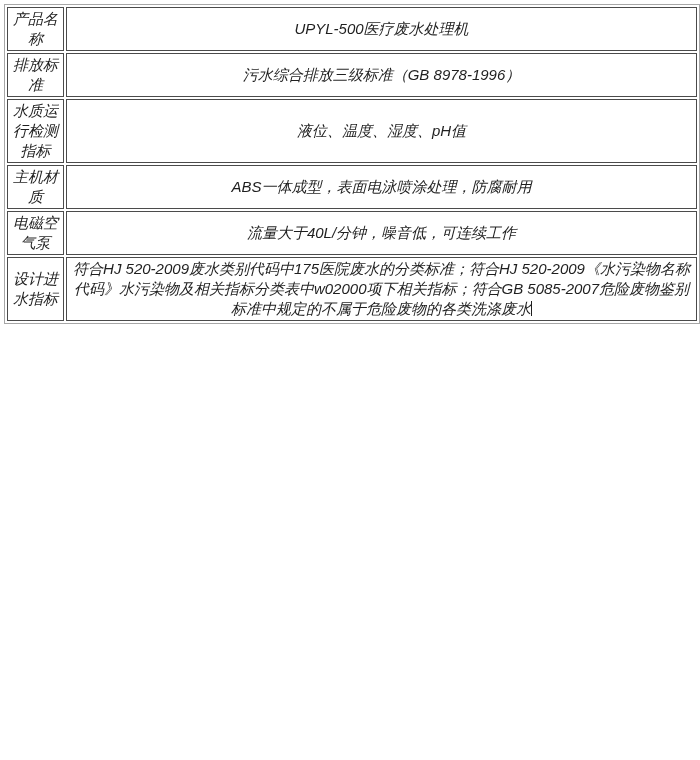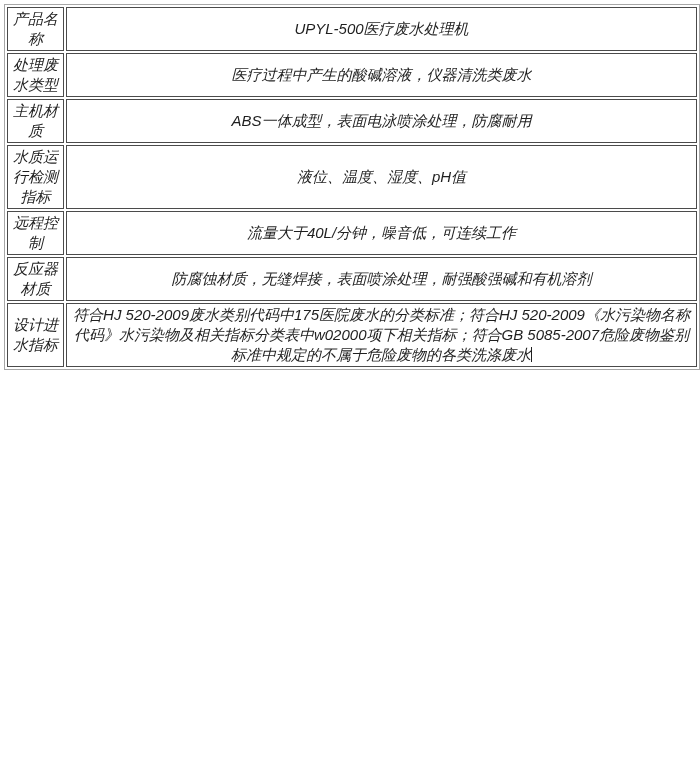--- a/index.html
+++ b/index.html
@@ -57,38 +57,34 @@
     <colgroup>
       <col class="col-label">
       <col class="col-value">
     </colgroup>
     <tbody>
       <tr>
         <td class="label-cell">产品名称</td>
         <td class="value-cell">UPYL-500医疗废水处理机</td>
       </tr>
       <tr>
-        <td class="label-cell">处理废水类型</td>
-        <td class="value-cell">医疗过程中产生的酸碱溶液，仪器清洗类废水</td>
+        <td class="label-cell">排放标准</td>
+        <td class="value-cell">污水综合排放三级标准（GB 8978-1996）</td>
+      </tr>
+      <tr>
+        <td class="label-cell">水质运行检测指标</td>
+        <td class="value-cell">液位、温度、湿度、pH值</td>
       </tr>
       <tr>
         <td class="label-cell">主机材质</td>
         <td class="value-cell">ABS一体成型，表面电泳喷涂处理，防腐耐用</td>
       </tr>
       <tr>
-        <td class="label-cell">水质运行检测指标</td>
-        <td class="value-cell">液位、温度、湿度、pH值</td>
-      </tr>
-      <tr>
-        <td class="label-cell">远程控制</td>
+        <td class="label-cell">电磁空气泵</td>
         <td class="value-cell">流量大于40L/分钟，噪音低，可连续工作</td>
-      </tr>
-      <tr>
-        <td class="label-cell">反应器材质</td>
-        <td class="value-cell">防腐蚀材质，无缝焊接，表面喷涂处理，耐强酸强碱和有机溶剂</td>
       </tr>
       <tr>
         <td class="label-cell">设计进水指标</td>
         <td class="value-cell"><span>符合HJ 520-2009废水类别代码中175医院废水的分类标准；符合HJ 520-2009《水污染物名称代码》水污染物及相关指标分类表中w02000项下相关指标；符合GB 5085-2007危险废物鉴别标准中规定的不属于危险废物的各类洗涤废水</span><span class="caret"></span></td>
       </tr>
     </tbody>
   </table>
 </div>
 
 </body></html>

